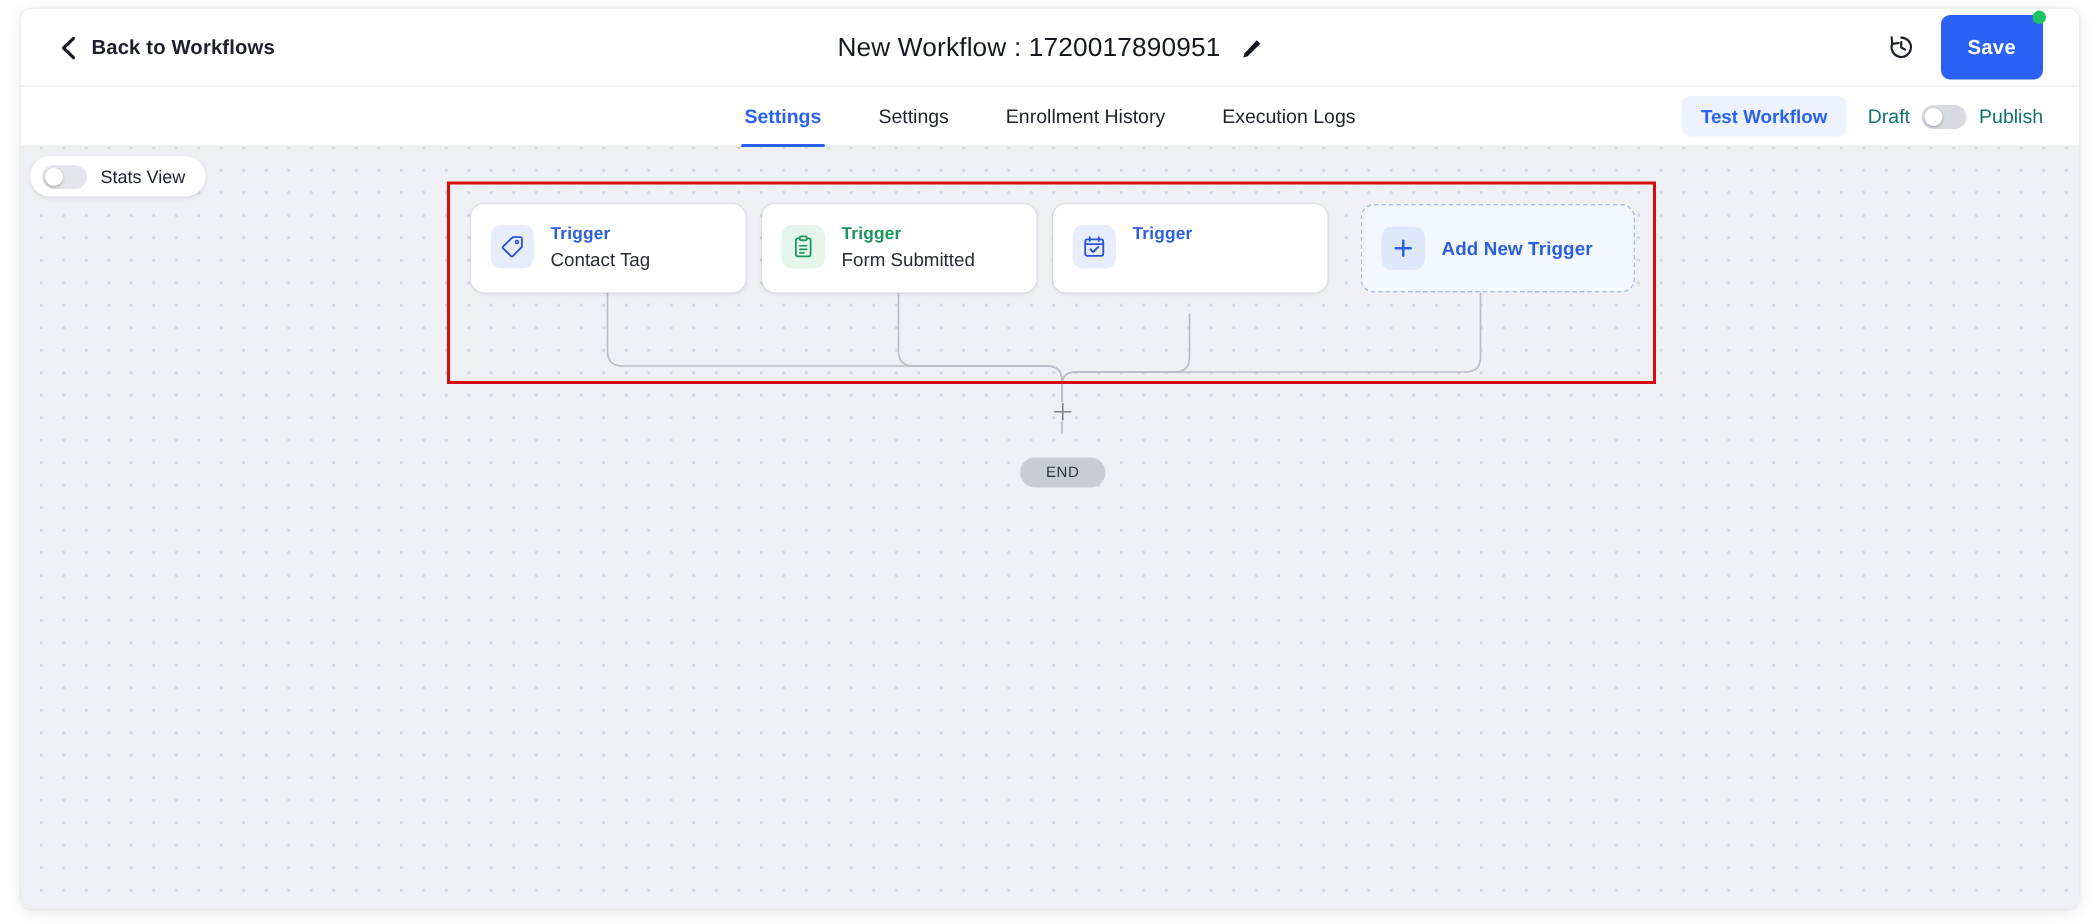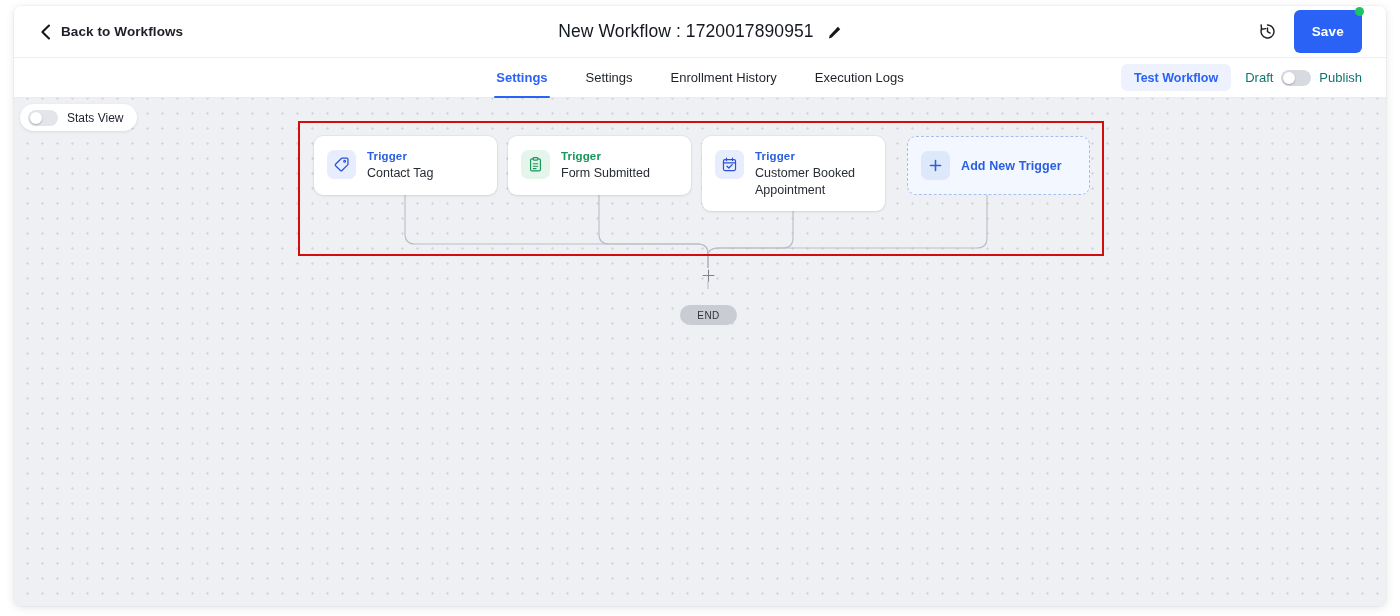--- a/index.html
+++ b/index.html
@@ -500,21 +500,20 @@
         <span class="icon-box blue">
           <svg width="17" height="17" viewBox="0 0 20 20" fill="none">
             <rect x="2.9" y="4.2" width="14.2" height="12.9" rx="1.8" stroke="#2a52d4" stroke-width="1.4"></rect>
             <path d="M2.9 8.0 H17.1" stroke="#2a52d4" stroke-width="1.4"></path>
             <path d="M6.5 2.5 V5.4 M13.5 2.5 V5.4" stroke="#2a52d4" stroke-width="1.4" stroke-linecap="round"></path>
             <path d="M7.0 12.0 L9.2 14.1 L13.2 10.1" stroke="#2a52d4" stroke-width="1.5" stroke-linecap="round" stroke-linejoin="round"></path>
           </svg>
         </span>
         <span class="texts">
           <span class="kind blue">Trigger</span>
-          <span class="name">Customer Booked Appointment</span>
         </span>
       </div>
 
       <div id="add-trigger-card">
         <span class="plus-box">
           <svg width="15" height="15" viewBox="0 0 16 16" fill="none">
             <path d="M8 2.6 V13.4 M2.6 8 H13.4" stroke="#2a5fe0" stroke-width="1.7" stroke-linecap="round"></path>
           </svg>
         </span>
         <span class="label">Add New Trigger</span>

